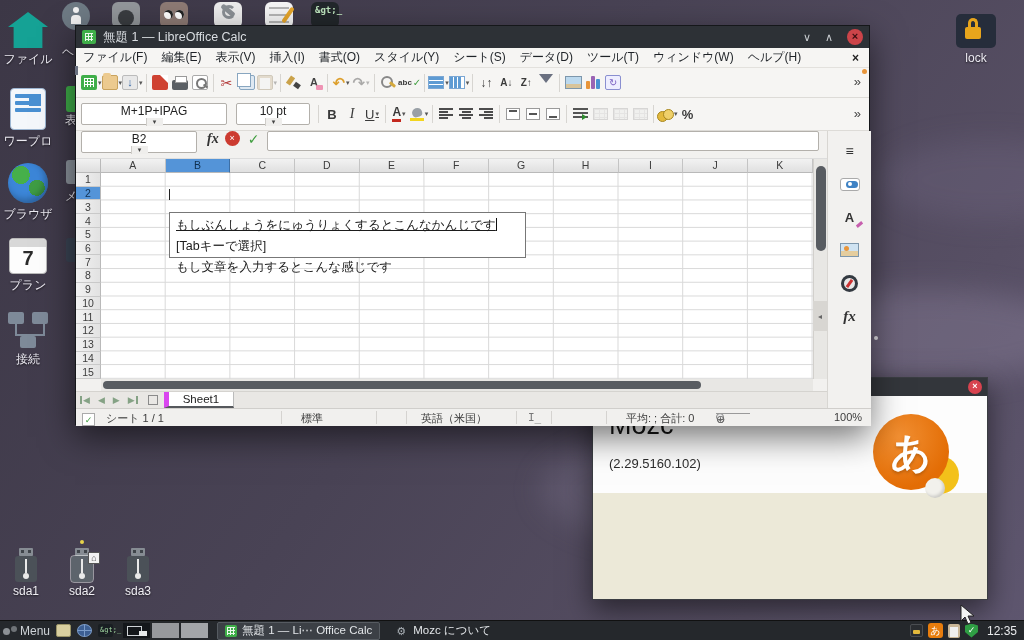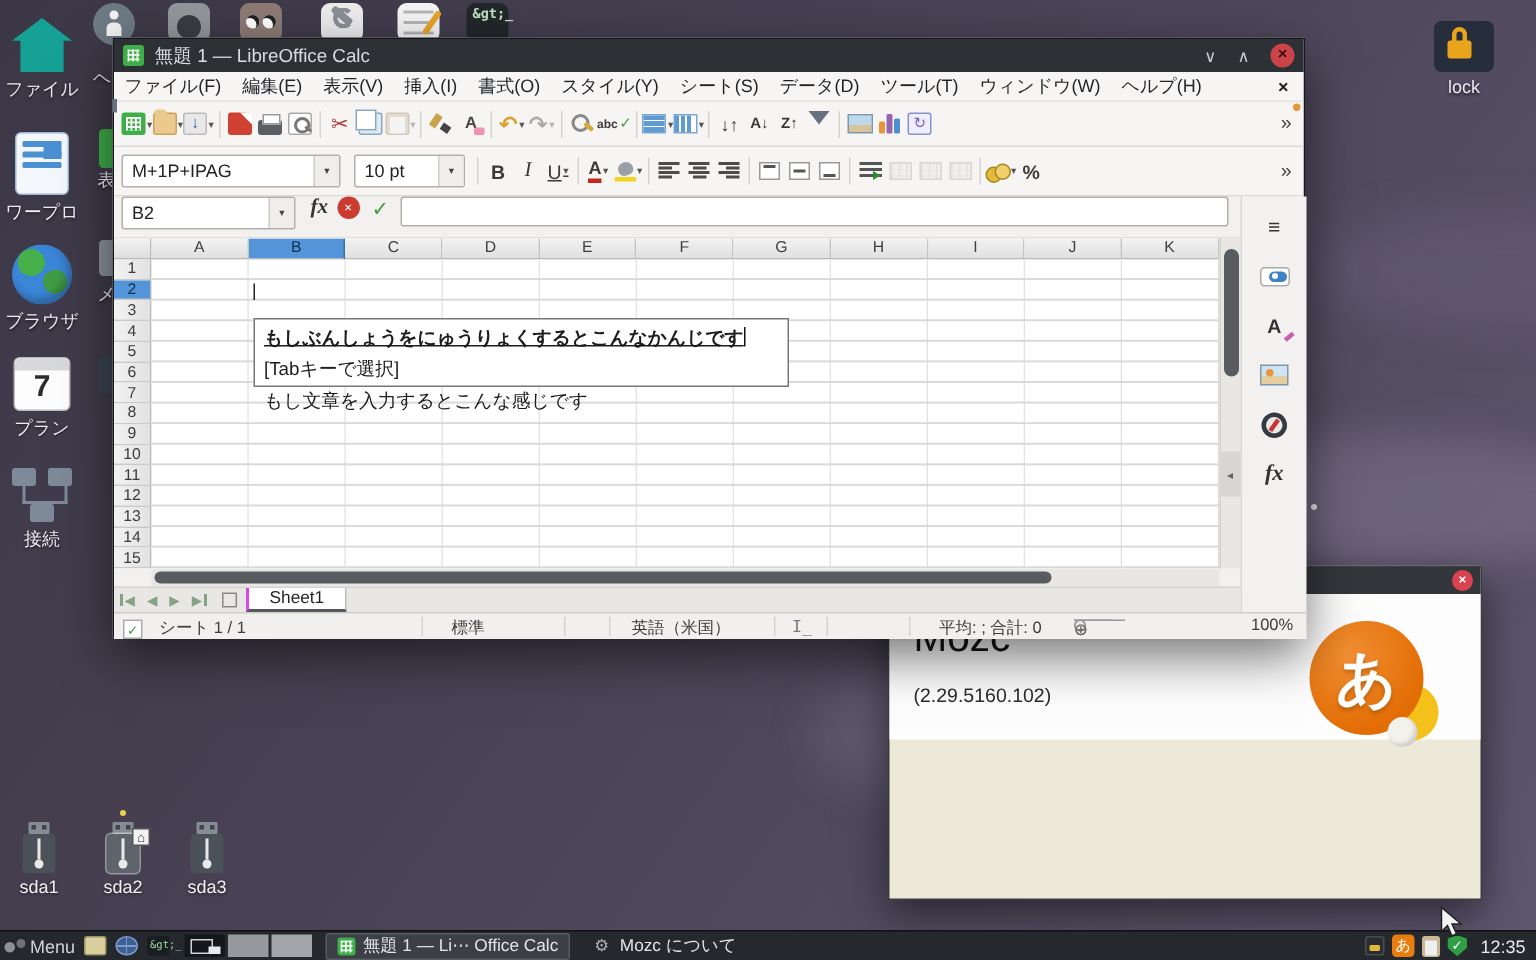--- a/index.html
+++ b/index.html
@@ -128,21 +128,21 @@
   .i-img { width:17px; height:13px; border:1px solid #7d97ac; background:linear-gradient(#bcd9ee 60%,#d8c49a 60%); }
   .i-img:before { content:""; position:absolute; right:2px; top:1px; width:5px; height:5px; border-radius:50%; background:#e8953a; }
   .i-chart { background:transparent; }
   .i-chart i { position:absolute; bottom:1px; width:4px; border-radius:1px; }
   .i-chart i:nth-child(1){ left:1px; height:8px; background:#e8953a; }
   .i-chart i:nth-child(2){ left:6px; height:13px; background:#9a64b4; }
   .i-chart i:nth-child(3){ left:11px; height:10px; background:#4a90d2; }
   .i-pivot { border:1px solid #8a8fd0; background:#eef; color:#7a5fc0; font-size:10px; text-align:center; line-height:13px; }
   .txti { font-size:12px; font-weight:bold; color:#3a3a3a; }
   
-  .combo { display:flex; align-items:center; background:#fff; border:1px solid #b3b0ab; border-radius:2px; height:22px; font-size:12px; color:#222; }
+  .combo { display:flex; align-items:center; background:#fff; border:1px solid #b3b0ab; border-radius:2px; height:22px; font-size:12px; color:#222;flex-direction:column; }
   .combo .val { padding:0 6px; }
   .combo .arr { width:17px; height:100%; border-left:1px solid #cfcdc9; background:#efeeec; display:flex; align-items:center; justify-content:center; font-size:7px; color:#444; }
   .bBtn { font-weight:bold; font-size:13px; }
   .iBtn { font-style:italic; font-family:"Liberation Serif",serif; font-size:14px; }
   .uBtn { text-decoration:underline; font-size:13px; }
   .fcol { font-size:12px; font-weight:bold; line-height:11px; text-align:center; }
   .fcol u { display:block; height:3px; background:#c3281e; text-decoration:none; margin-top:1px; }
   .hl { width:14px; height:13px; position:relative; }
   .hl:before { content:""; position:absolute; left:2px; top:0; width:10px; height:9px; background:#9aa0a6; border-radius:50% 50% 40% 40%; transform:rotate(-20deg); }
   .hl:after { content:""; position:absolute; left:0; bottom:0; width:14px; height:3px; background:#f3d51e; }
@@ -175,21 +175,21 @@
   .rhs { flex:0 0 25px; display:grid; grid-template-rows:repeat(15,1fr); }
   .rowh { font-size:10.5px; color:#3c3c3c; text-align:center; background:linear-gradient(90deg,#f2f2f2,#e2e2e2);
      border-right:1px solid #b9b9b9; border-bottom:1px solid #c9c9c9; display:flex; align-items:center; justify-content:center; }
   .rowh.sel { background:#5494d8; color:#10304f; }
   .cells { flex:1; position:relative;
      background:linear-gradient(90deg,transparent 63.7px,#d9d9d9 63.7px 64.7px) 0 0/64.7px 100% repeat-x,
                 linear-gradient(transparent 12.73px,#d9d9d9 12.73px 13.73px) 0 0/100% 13.733px repeat-y, #fff; }
   .caret { position:absolute; left:68px; top:16px; width:1px; height:11px; background:#222; }
   .imebox { position:absolute; left:93px; top:186px; width:357px; height:46px; background:#fff; border:1px solid #777;
      font-size:12.5px; color:#1c1c1c; z-index:3; padding:2px 6px; line-height:21px; }
-  .imebox .pre { text-decoration:underline;font-weight:bold; }
+  .imebox .pre { text-decoration:underline; }
   .imebox .cur { display:inline-block; width:1px; height:13px; background:#111; vertical-align:-2px; }
   
   .vscroll { position:absolute; left:737px; top:133px; width:14px; height:220px; background:#e8e7e4; border-left:1px solid #d2d0cc; }
   .vthumb { position:absolute; left:2px; top:7px; width:10px; height:85px; background:#585c61; border-radius:5px; }
   .sidehandle { position:absolute; left:737px; top:275px; width:14px; height:30px; background:#d8d6d2; color:#666; font-size:8px; display:flex; align-items:center; justify-content:center; }
   .hscroll { position:absolute; left:25px; top:353px; width:712px; height:12px; background:#e8e7e4; }
   .hthumb { position:absolute; left:2px; top:2px; width:598px; height:8px; background:#585c61; border-radius:4px; }
   .sidebar { position:absolute; left:751px; top:105px; width:44px; height:277px; background:#f2f1ef; border-left:1px solid #d8d6d2; }
   .sbi { width:100%; height:26px; display:flex; align-items:center; justify-content:center; margin-top:7px; color:#333; font-size:14px; }
   .sb-toggle { width:20px; height:13px; background:#fff; border:1px solid #aaa; border-radius:3px; position:relative; }
@@ -201,21 +201,21 @@
   .sb-gal:before { content:""; position:absolute; left:3px; top:2px; width:5px; height:5px; border-radius:50%; background:#e8953a; }
   .sb-nav { width:17px; height:17px; border-radius:50%; background:#343a41; position:relative; }
   .sb-nav:before { content:""; position:absolute; inset:3px; border-radius:50%; background:#e8e8e8; }
   .sb-nav:after { content:""; position:absolute; left:7px; top:4px; width:3px; height:9px; background:#c33; transform:rotate(35deg); }
   .sb-fx { font-family:"Liberation Serif",serif; font-style:italic; font-weight:bold; font-size:15px; }
   
   .tabbar { position:absolute; left:0; top:365px; width:751px; height:17px; background:#e9e7e4; display:flex; align-items:center; font-size:11.5px; border-top:1px solid #d5d3cf; }
   .nav { color:#85a285; font-size:9px; padding:0 4px; display:flex; align-items:center; gap:1px; }
   .nav .bar { width:2px; height:8px; background:#85a285; }
   .addsq { width:10px; height:10px; border:1px solid #8a8a8a; margin:0 6px; }
-  .stab { background:#fff; border-left:2px solid #d946ef; border-right:1px solid #bbb; border-bottom:2px solid #55585c; padding:0 14px; height:100%; display:flex; align-items:center; color:#222; }
+  .stab { background:#fff; border-left:5px solid #d946ef; border-right:1px solid #bbb; border-bottom:2px solid #55585c; padding:0 14px; height:100%; display:flex; align-items:center; color:#222; }
   
   .sbar { position:absolute; left:0; top:382px; width:795px; height:18px; background:#f1f0ee; border-top:1px solid #d0cecb; font-size:11px; color:#3c3c3c; }
   .sbar span { position:absolute; top:2px; }
   .sbar .vline { position:absolute; top:2px; width:1px; height:13px; background:#d5d3d0; }
   .chk { width:13px; height:13px; border:1px solid #aaa; background:#fff; color:#3f9e3f; font-size:9px; text-align:center; line-height:12px; }
   .ibeam { color:#777; font-family:"DejaVu Sans Mono",monospace; font-size:11px; }
   .zoomer { position:absolute; left:640px; top:2px; display:flex; align-items:center; gap:4px; color:#666; font-size:11px; }
   .zline { width:34px; height:1px; background:#9a9a9a; }
   .zknob { width:8px; height:8px; border-radius:50%; background:#e8e8e8; border:1px solid #888; }
 

